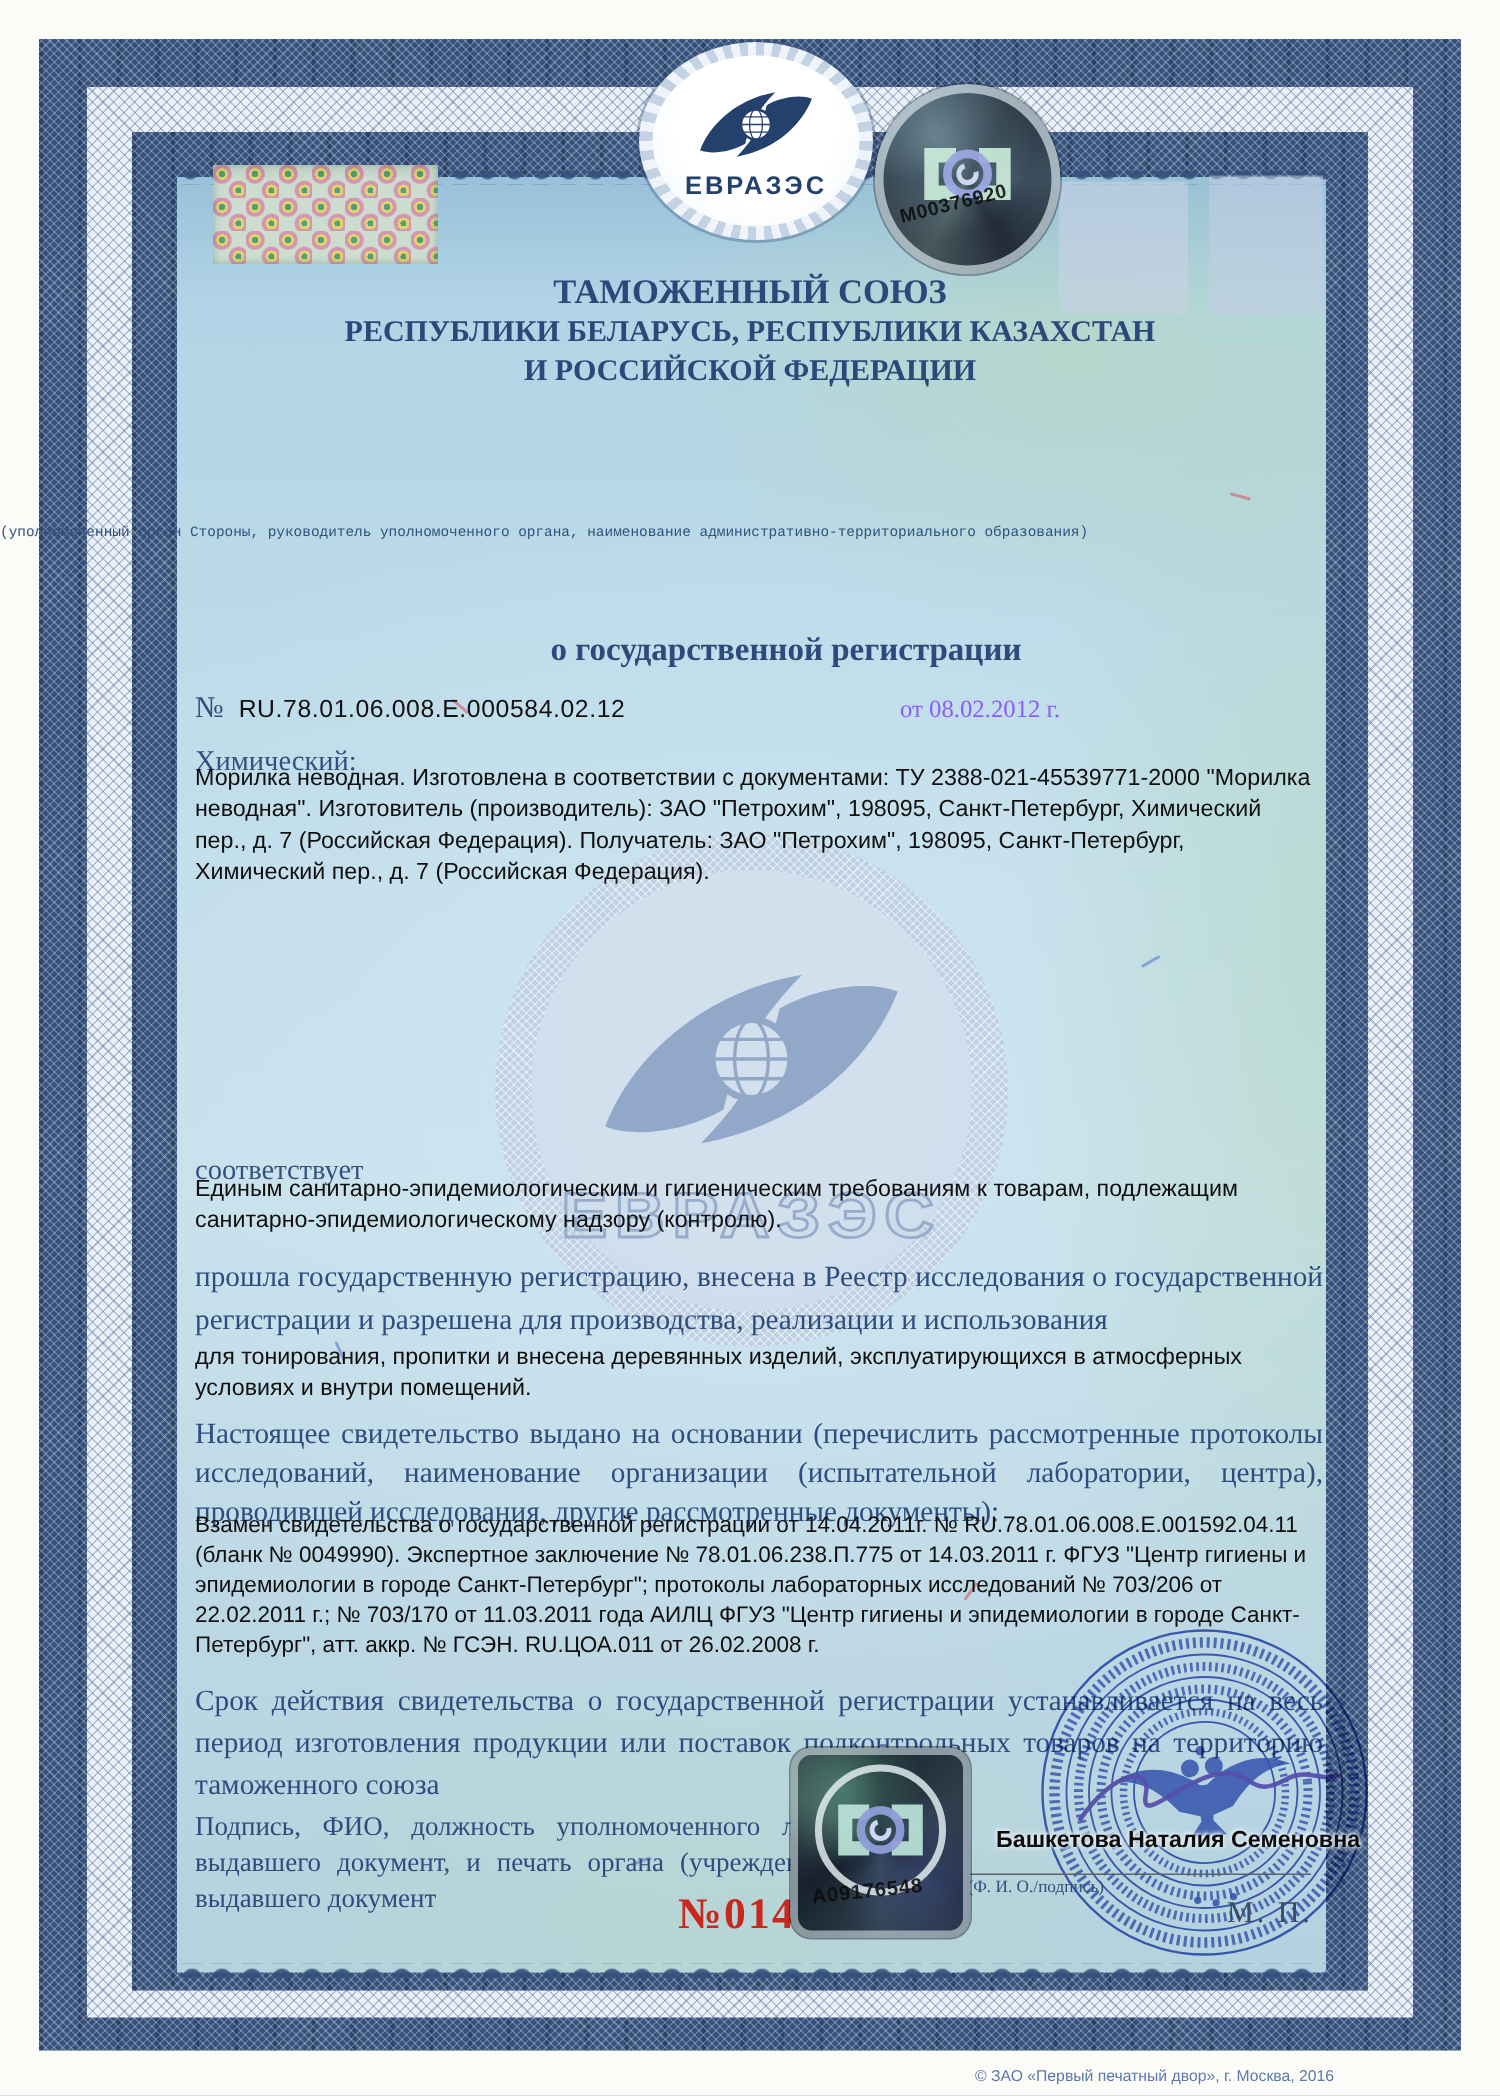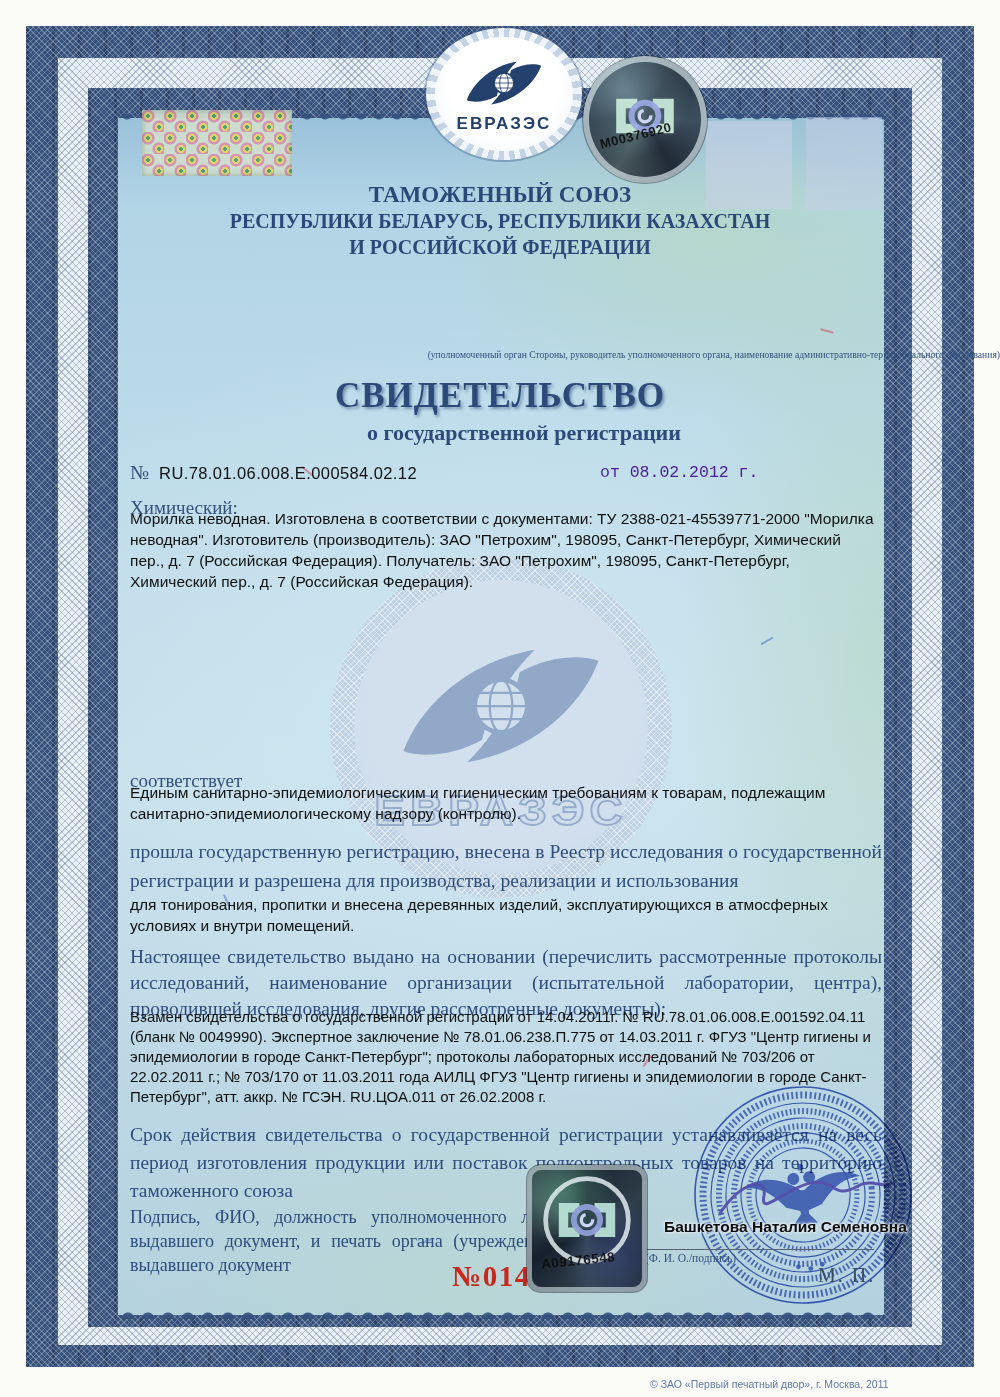--- a/index.html
+++ b/index.html
@@ -101,35 +101,35 @@
   .patch1{left:706px;top:121px;width:86px;height:88px;background:rgba(203,210,232,.55);}
   .patch2{left:806px;top:117px;width:76px;height:93px;background:rgba(198,206,230,.50);}
 
   
   .hdr-org{position:absolute;left:0;right:0;top:181px;text-align:center;color:#2b4878;
     font-weight:bold;z-index:6;}
   .hdr-org .l0{font-size:23px;line-height:27px;}
   .hdr-org .l1,.hdr-org .l2{font-size:20px;line-height:26px;}
   .hdr-auth{position:absolute;left:0;right:0;top:258px;text-align:center;z-index:6;
     font-family:"Liberation Sans","DejaVu Sans",sans-serif;font-size:15.5px;line-height:21px;color:#1a1a1a;}
-  .caption{color:#33507c;text-align:right;z-index:6;}
+  .caption{color:#33507c;text-align:left;z-index:6;font-family:Liberation Mono, monospace;}
   .cap1{position:absolute;left:0;right:0;top:349px;font-size:9.6px;white-space:nowrap;}
 
   .doc-title{position:absolute;left:0;right:0;top:376px;text-align:center;z-index:6;
     font-size:35px;font-weight:bold;color:#2d4a7a;letter-spacing:1px;
     text-shadow:2px 2px 3px rgba(45,74,122,.5);}
   .doc-subtitle{position:absolute;left:0;right:0;top:420px;text-align:center;z-index:6;
     font-size:22px;font-weight:bold;color:#2d4a7a;margin-left:48px;}
 
   .num-row{position:absolute;left:130px;right:130px;top:461px;z-index:6;}
   .num-label{font-size:20px;color:#33507c;}
   .num-value{font-family:"Liberation Sans","DejaVu Sans",sans-serif;font-size:16.5px;color:#111;
     letter-spacing:.4px;margin-left:10px;}
-  .date-part{position:absolute;left:470px;top:2px;font-family:Liberation Mono, monospace;
-    font-size:16.5px;color:#4c1d95;}
+  .date-part{position:absolute;left:470px;top:2px;font-family:Liberation Serif, serif;
+    font-size:16.5px;color:#8b5cf6;}
 
   .form-label{font-size:19px;color:#33517e;z-index:5;position:absolute;}
   .lbl-product{left:130px;top:497px;}
   .lbl-conforms{left:130px;top:770px;}
 
   .typed{position:absolute;font-family:"Liberation Sans","DejaVu Sans",sans-serif;color:#101010;z-index:6;}
   .txt-product{left:130px;top:508px;width:748px;font-size:15.5px;line-height:21px;}
   .cap2{position:absolute;left:120px;top:756px;width:760px;font-size:9px;white-space:nowrap;}
   .txt-conforms{left:130px;top:782px;width:748px;font-size:15.5px;line-height:21px;}
 
@@ -229,21 +229,20 @@
   <div class="patch patch1"></div>
   <div class="patch patch2"></div>
 
   <div class="hdr-org">
     <div class="l0">ТАМОЖЕННЫЙ СОЮЗ</div>
     <div class="l1">РЕСПУБЛИКИ БЕЛАРУСЬ, РЕСПУБЛИКИ КАЗАХСТАН</div>
     <div class="l2">И РОССИЙСКОЙ ФЕДЕРАЦИИ</div>
   </div>
   <div class="caption cap1">(уполномоченный орган Стороны, руководитель уполномоченного органа, наименование административно-территориального образования)</div>
 
-  <div class="doc-title">СВИДЕТЕЛЬСТВО</div>
   <div class="doc-subtitle">о государственной регистрации</div>
 
   <div class="num-row">
     <span class="num-label">№</span><span class="num-value">RU.78.01.06.008.Е.000584.02.12</span>
     <span class="date-part">от 08.02.2012 г.</span>
   </div>
 
   <div class="form-label lbl-product">Химический:</div>
   <div class="typed txt-product">Морилка неводная. Изготовлена в соответствии с документами: ТУ 2388-021-45539771-2000 "Морилка неводная". Изготовитель (производитель): ЗАО "Петрохим", 198095, Санкт-Петербург, Химический пер., д. 7 (Российская Федерация).  Получатель: ЗАО "Петрохим", 198095, Санкт-Петербург, Химический пер., д. 7 (Российская Федерация).</div>
 
@@ -311,14 +310,14 @@
     <svg class="tc" viewBox="0 0 100 100">
       <circle cx="50" cy="50" r="44" fill="none" stroke="rgba(235,245,248,.8)" stroke-width="5"></circle>
       <path d="M20,32 h22 v10 h-12 v16 h12 v10 H20 z" fill="#bfe8dc" opacity=".9"></path>
       <path d="M80,32 h-22 v10 h12 v16 h-12 v10 h22 z" fill="#bfe8dc" opacity=".9"></path>
       <circle cx="50" cy="50" r="14" fill="none" stroke="#8f9fd8" stroke-width="6" opacity=".95"></circle>
       <circle cx="50" cy="50" r="6" fill="none" stroke="#cdd6f2" stroke-width="3.5" stroke-dasharray="26 10"></circle>
     </svg>
     <span class="holo-num">А09176548</span>
   </div>
 
-  <div class="footer-note">© ЗАО «Первый печатный двор», г. Москва, 2011</div>
+  <div class="footer-note">© ЗАО «Первый печатный двор», г. Москва, 2016</div>
 </div>
 
 </body></html>

